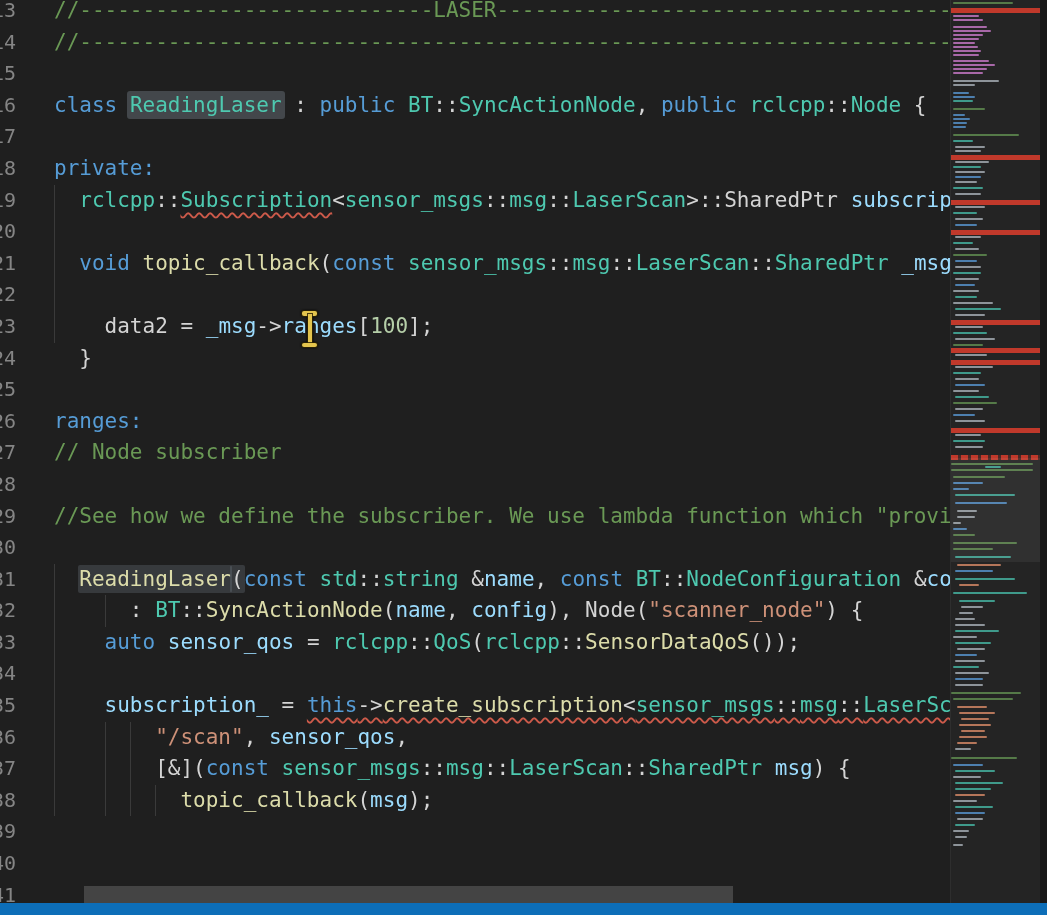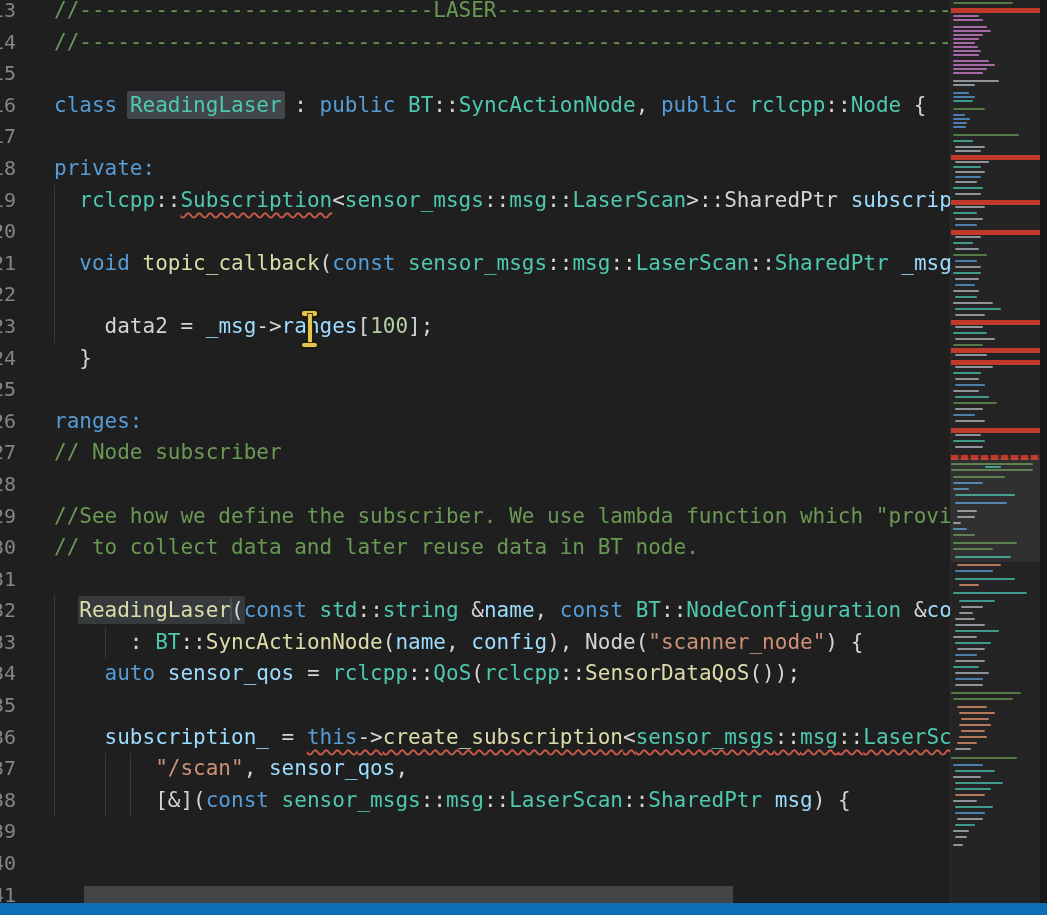--- a/index.html
+++ b/index.html
@@ -57,29 +57,29 @@
         <div class="row"><i class="iguide" style="left: 54px;"></i></div>
         <div class="row"><i class="iguide" style="left: 54px;"></i><span class="tk-p">  </span><span class="tk-k">void</span><span class="tk-p"> </span><span class="tk-f">topic_callback</span><span class="tk-p">(</span><span class="tk-k">const</span><span class="tk-p"> </span><span class="tk-t">sensor_msgs</span><span class="tk-p">::</span><span class="tk-t">msg</span><span class="tk-p">::</span><span class="tk-t">LaserScan</span><span class="tk-p">::</span><span class="tk-t">SharedPtr</span><span class="tk-p"> </span><span class="tk-v">_msg</span></div>
         <div class="row"><i class="iguide" style="left: 54px;"></i></div>
         <div class="row"><i class="iguide" style="left: 54px;"></i><span class="tk-p">    </span><span class="tk-p">data2</span><span class="tk-p"> = </span><span class="tk-v">_msg</span><span class="tk-p">-&gt;</span><span class="tk-v">ranges</span><span class="tk-p">[</span><span class="tk-n">100</span><span class="tk-p">];</span></div>
         <div class="row"><span class="tk-p">  }</span></div>
         <div class="row"></div>
         <div class="row"><span class="tk-k">ranges:</span></div>
         <div class="row"><span class="tk-c">// Node subscriber</span></div>
         <div class="row"></div>
         <div class="row"><span class="tk-c">//See how we define the subscriber. We use lambda function which "provides" a way</span></div>
-        <div class="row"><span class="tk-c">// to collect data and later reuse data in BT node.</span></div>
         <div class="row"></div>
         <div class="row"><i class="iguide" style="left: 54px;"></i><span class="tk-p">  </span><span class="tk-f hl2">ReadingLaser</span><span class="tk-p hl2">(</span><span class="tk-k">const</span><span class="tk-p"> </span><span class="tk-t">std</span><span class="tk-p">::</span><span class="tk-t">string</span><span class="tk-p"> </span><span class="tk-p">&amp;</span><span class="tk-v">name</span><span class="tk-p">, </span><span class="tk-k">const</span><span class="tk-p"> </span><span class="tk-t">BT</span><span class="tk-p">::</span><span class="tk-t">NodeConfiguration</span><span class="tk-p"> &amp;</span><span class="tk-v">config</span></div>
         <div class="row"><i class="iguide" style="left: 54px;"></i><i class="iguide" style="left: 104.6px;"></i><span class="tk-p">      : </span><span class="tk-t">BT</span><span class="tk-p">::</span><span class="tk-f">SyncActionNode</span><span class="tk-p">(</span><span class="tk-v">name</span><span class="tk-p">, </span><span class="tk-v">config</span><span class="tk-p">), </span><span class="tk-p">Node</span><span class="tk-p">(</span><span class="tk-s">"scanner_node"</span><span class="tk-p">) {</span></div>
         <div class="row"><i class="iguide" style="left: 54px;"></i><span class="tk-p">    </span><span class="tk-k">auto</span><span class="tk-p"> </span><span class="tk-v">sensor_qos</span><span class="tk-p"> = </span><span class="tk-t">rclcpp</span><span class="tk-p">::</span><span class="tk-t">QoS</span><span class="tk-p">(</span><span class="tk-t">rclcpp</span><span class="tk-p">::</span><span class="tk-f">SensorDataQoS</span><span class="tk-p">());</span></div>
         <div class="row"><i class="iguide" style="left: 54px;"></i></div>
         <div class="row"><i class="iguide" style="left: 54px;"></i><span class="tk-p">    </span><span class="tk-v">subscription_</span><span class="tk-p"> = </span><span class="tk-k err">this</span><span class="tk-p err">-&gt;</span><span class="tk-f err">create_subscription</span><span class="tk-p err">&lt;</span><span class="tk-t err">sensor_msgs</span><span class="tk-p err">::</span><span class="tk-t err">msg</span><span class="tk-p err">::</span><span class="tk-t err">LaserScan</span></div>
         <div class="row"><i class="iguide" style="left: 54px;"></i><i class="iguide" style="left: 104.6px;"></i><i class="iguide" style="left: 129.9px;"></i><span class="tk-p">        </span><span class="tk-s">"/scan"</span><span class="tk-p">, </span><span class="tk-v">sensor_qos</span><span class="tk-p">,</span></div>
         <div class="row"><i class="iguide" style="left: 54px;"></i><i class="iguide" style="left: 104.6px;"></i><i class="iguide" style="left: 129.9px;"></i><span class="tk-p">        [&amp;](</span><span class="tk-k">const</span><span class="tk-p"> </span><span class="tk-t">sensor_msgs</span><span class="tk-p">::</span><span class="tk-t">msg</span><span class="tk-p">::</span><span class="tk-t">LaserScan</span><span class="tk-p">::</span><span class="tk-t">SharedPtr</span><span class="tk-p"> </span><span class="tk-v">msg</span><span class="tk-p">) {</span></div>
+        <div class="row"><i class="iguide" style="left: 54px;"></i><i class="iguide" style="left: 104.6px;"></i><i class="iguide" style="left: 129.9px;"></i><i class="iguide" style="left: 155.2px;"></i><span class="tk-p">          </span><span class="tk-f">topic_callback</span><span class="tk-p">(</span><span class="tk-v">msg</span><span class="tk-p">);</span></div>
       </div>
     <div id="gutter" class="gutter">
         <div class="lnrow">
           <span>13</span>
         </div>
         <div class="lnrow">
           <span>14</span>
         </div>
         <div class="lnrow">
           <span>15</span>

